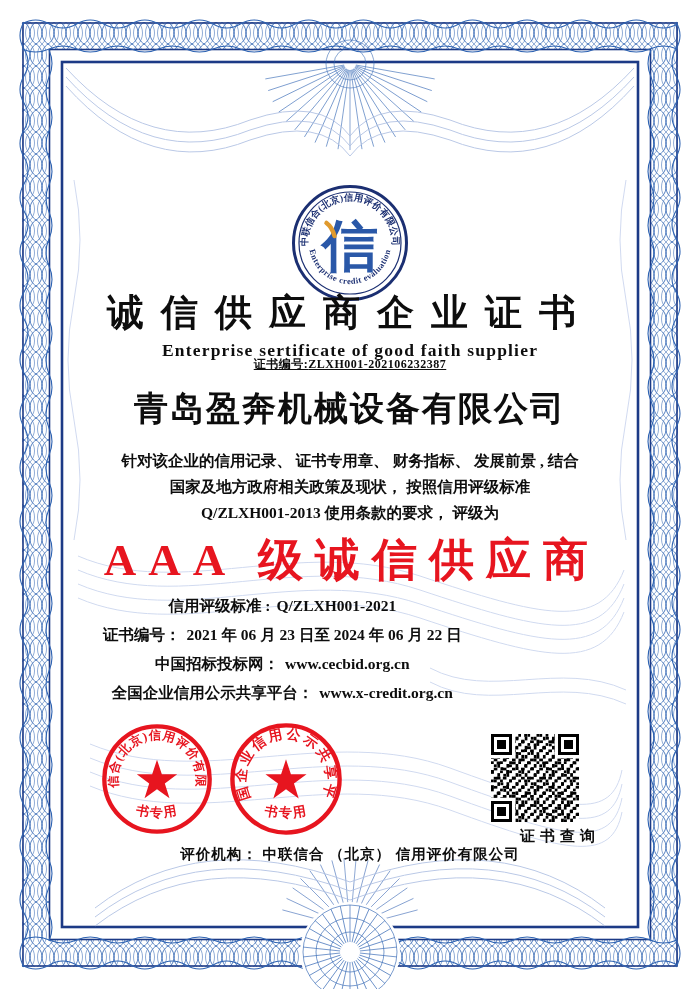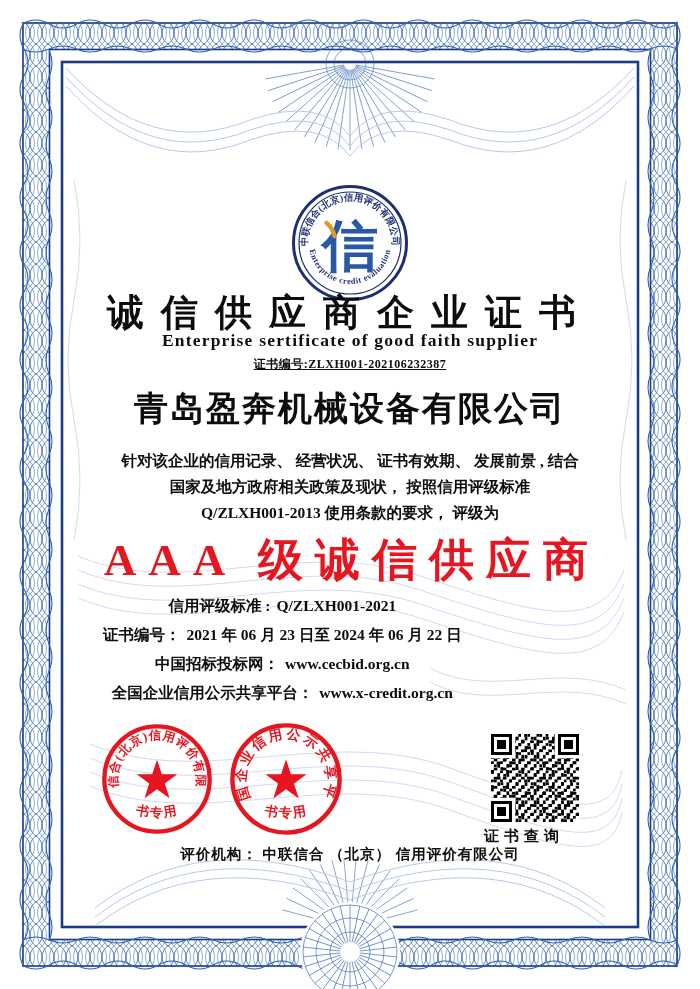--- a/index.html
+++ b/index.html
@@ -5,32 +5,32 @@
   html,body{margin:0;padding:0;background:#888;}
   .cert{
     position:relative;width:700px;height:989px;background:#ffffff;
     font-family:"Liberation Serif","DejaVu Serif",serif;color:#0d0d0d;
     overflow:hidden;margin:0 auto;
   }
   .deco{position:absolute;inset:0;pointer-events:none;}
   .abs{position:absolute;left:0;right:0;text-align:center;}
   .logo{position:absolute;left:290px;top:183px;width:120px;height:120px;}
   .title{top:288px;font-size:37px;font-weight:700;letter-spacing:17px;box-sizing:border-box;}
-  .subtitle{top:330px;font-size:17.5px;font-weight:700;letter-spacing:1.2px;}
+  .subtitle{top:340px;font-size:17.5px;font-weight:700;letter-spacing:1.2px;}
   .certno{top:356px;font-size:12px;font-weight:700;letter-spacing:.5px;text-decoration:underline;}
   .company{top:386px;font-size:34px;font-weight:800;letter-spacing:2px;}
   .para{top:448px;font-size:15.5px;font-weight:700;line-height:26px;}
   .rating{top:530px;font-size:45px;font-weight:800;color:#e7151f;letter-spacing:12px;padding-left:4px;box-sizing:border-box;}
   .info{position:absolute;left:103px;top:591px;font-size:15.5px;font-weight:700;line-height:29px;text-align:center;}
   .info .lbl{margin-right:6px;}
   .stamp{position:absolute;width:116px;height:116px;}
   .stamp1{left:99px;top:721px;}
   .stamp2{left:227px;top:720px;}
   .qr{position:absolute;left:491px;top:734px;width:88px;height:88px;}
-  .qrlabel{position:absolute;left:465px;top:827px;width:118px;text-align:center;
+  .qrlabel{position:absolute;left:501px;top:827px;width:118px;text-align:center;
     font-size:15px;font-weight:700;letter-spacing:5px;}
   .footer{top:845px;font-size:14.5px;font-weight:700;letter-spacing:1px;}
 </style>
 </head>
 <body>
 
 <div class="cert">
 
   <svg class="deco" viewBox="0 0 700 989" xmlns="http://www.w3.org/2000/svg">
     <defs>
@@ -187,21 +187,21 @@
   </div>
 
   <div class="abs title">诚信供应商企业证书</div>
   <div class="abs subtitle">Enterprise sertificate of good faith supplier</div>
   <div class="abs certno">
     <span>证书编号:</span><span>ZLXH001-202106232387</span>
   </div>
   <div class="abs company">青岛盈奔机械设备有限公司</div>
 
   <div class="abs para">
-    <div>针对该企业的信用记录、 经营状况、 证书有效期、 发展前景 , 结合</div>
+    <div>针对该企业的信用记录、 证书专用章、 财务指标、 发展前景 , 结合</div>
     <div>国家及地方政府相关政策及现状， 按照信用评级标准</div>
     <div>Q/ZLXH001-2013 使用条款的要求， 评级为</div>
   </div>
 
   <div class="abs rating">AAA 级诚信供应商</div>
 
   <div class="info">
     <div>
       <span class="lbl">信用评级标准 :</span><span>Q/ZLXH001-2021</span>
     </div>

